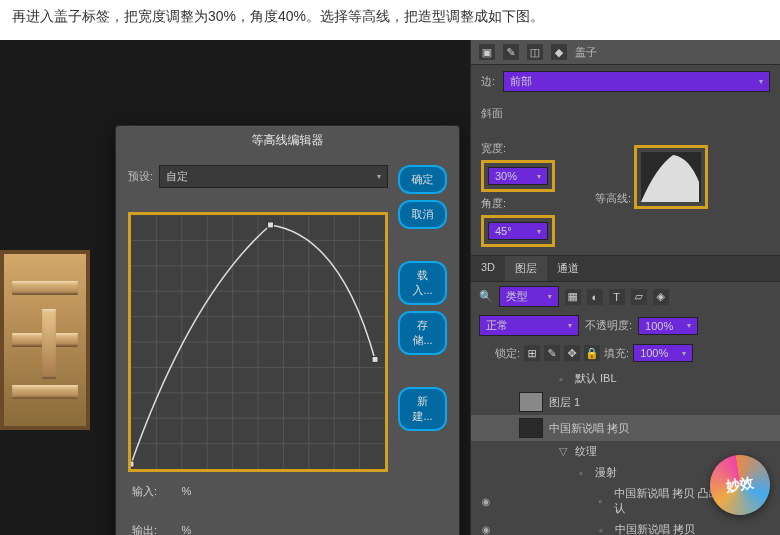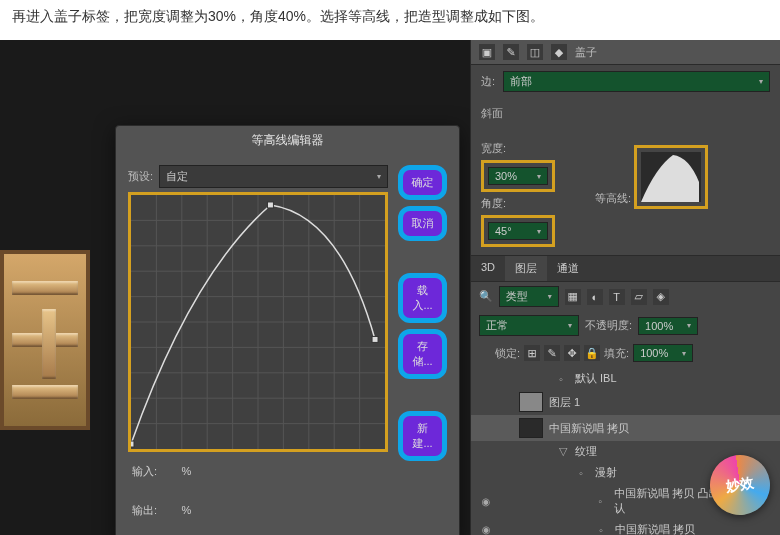--- a/index.html
+++ b/index.html
@@ -7,36 +7,36 @@
 .instruction{padding:8px 12px;color:#333;font-size:14px;background:#fff}
 .app{position:absolute;top:40px;left:0;right:0;bottom:0;background:#1a1a1a;display:flex}
 .canvas-area{flex:1;background:#1a1a1a;position:relative;overflow:hidden}
 .gold-text{position:absolute;left:0;top:210px;width:90px;height:180px;background:linear-gradient(180deg,#d4a76a,#8b6b3a);border:4px solid #6b4a2a;display:flex;flex-direction:column;justify-content:space-around;padding:8px}
 .gold-bar{height:14px;background:linear-gradient(180deg,#e8c58a,#a67a4a);box-shadow:inset 0 2px 2px rgba(255,255,255,.3),inset 0 -2px 2px rgba(0,0,0,.3)}
 .gold-bar.v{position:absolute;width:14px;height:70px;left:38px;top:55px}
 .contour-dialog{position:absolute;left:115px;top:85px;width:345px;background:#535353;border:1px solid #2a2a2a;border-radius:4px;box-shadow:0 4px 20px rgba(0,0,0,.5)}
 .dialog-title{text-align:center;padding:6px;font-size:12px;color:#e5e5e5}
 .dialog-body{padding:10px 12px;display:flex;gap:10px}
 .dialog-left{flex:1}
-.preset-row{display:flex;align-items:center;gap:6px;margin-bottom:4px}
+.preset-row{display:flex;align-items:center;gap:6px;margin-bottom:24px}
 .preset-select{flex:1;background:#3a3a3a;border:1px solid #222;padding:3px 6px;display:flex;justify-content:space-between;align-items:center}
 .mapping-label{font-size:11px;margin-bottom:4px}
 .curve-box{width:260px;height:260px;border:3px solid #d4a020;background:#404040;position:relative}
 .curve-box svg{width:100%;height:100%}
 .grid-line{stroke:#555;stroke-width:1}
 .curve-path{stroke:#ddd;stroke-width:1.5;fill:none}
 .curve-point{fill:#ddd;stroke:#333}
 .io-row{display:flex;gap:30px;padding:12px 4px}
 .dialog-buttons{display:flex;flex-direction:column;gap:6px;width:70px}
-.dlg-btn{background:#6d28d9;border:5px solid #0ea5e9;border-radius:12px;padding:5px 8px;text-align:center;cursor:pointer;color:#ddd}
+.dlg-btn{background:#0369a1;border:2px solid #0ea5e9;border-radius:12px;padding:5px 8px;text-align:center;cursor:pointer;color:#ddd}
 .right-panel{width:310px;background:#454545;border-left:1px solid #2a2a2a;display:flex;flex-direction:column}
 .top-strip{background:#535353;padding:4px 8px;display:flex;align-items:center;gap:8px;border-bottom:1px solid #2a2a2a}
 .icon-sq{width:16px;height:16px;background:#3a3a3a;display:inline-flex;align-items:center;justify-content:center}
 .edge-row{padding:6px 10px;display:flex;align-items:center;gap:8px;background:#454545}
-.select-sm{background:#14532d;border:1px solid #222;padding:2px 6px;display:inline-flex;align-items:center;gap:4px;min-width:60px;justify-content:space-between}
+.select-sm{background:#6d28d9;border:1px solid #222;padding:2px 6px;display:inline-flex;align-items:center;gap:4px;min-width:60px;justify-content:space-between}
 .bevel-section{padding:8px 10px}
 .bevel-controls{display:flex;gap:40px;align-items:flex-start}
 .bevel-left{display:flex;flex-direction:column;gap:4px}
 .highlighted{border:3px solid #d4a020;padding:4px;display:inline-block}
 .contour-thumb{width:60px;height:50px;background:#2a2a2a;position:relative}
 .contour-thumb svg{width:100%;height:100%}
 .layers-panel{flex:1;background:#454545;border-top:1px solid #2a2a2a}
 .panel-tabs{display:flex;background:#383838;border-bottom:1px solid #2a2a2a}
 .tab{padding:5px 10px;cursor:pointer}
 .tab.active{background:#454545}

